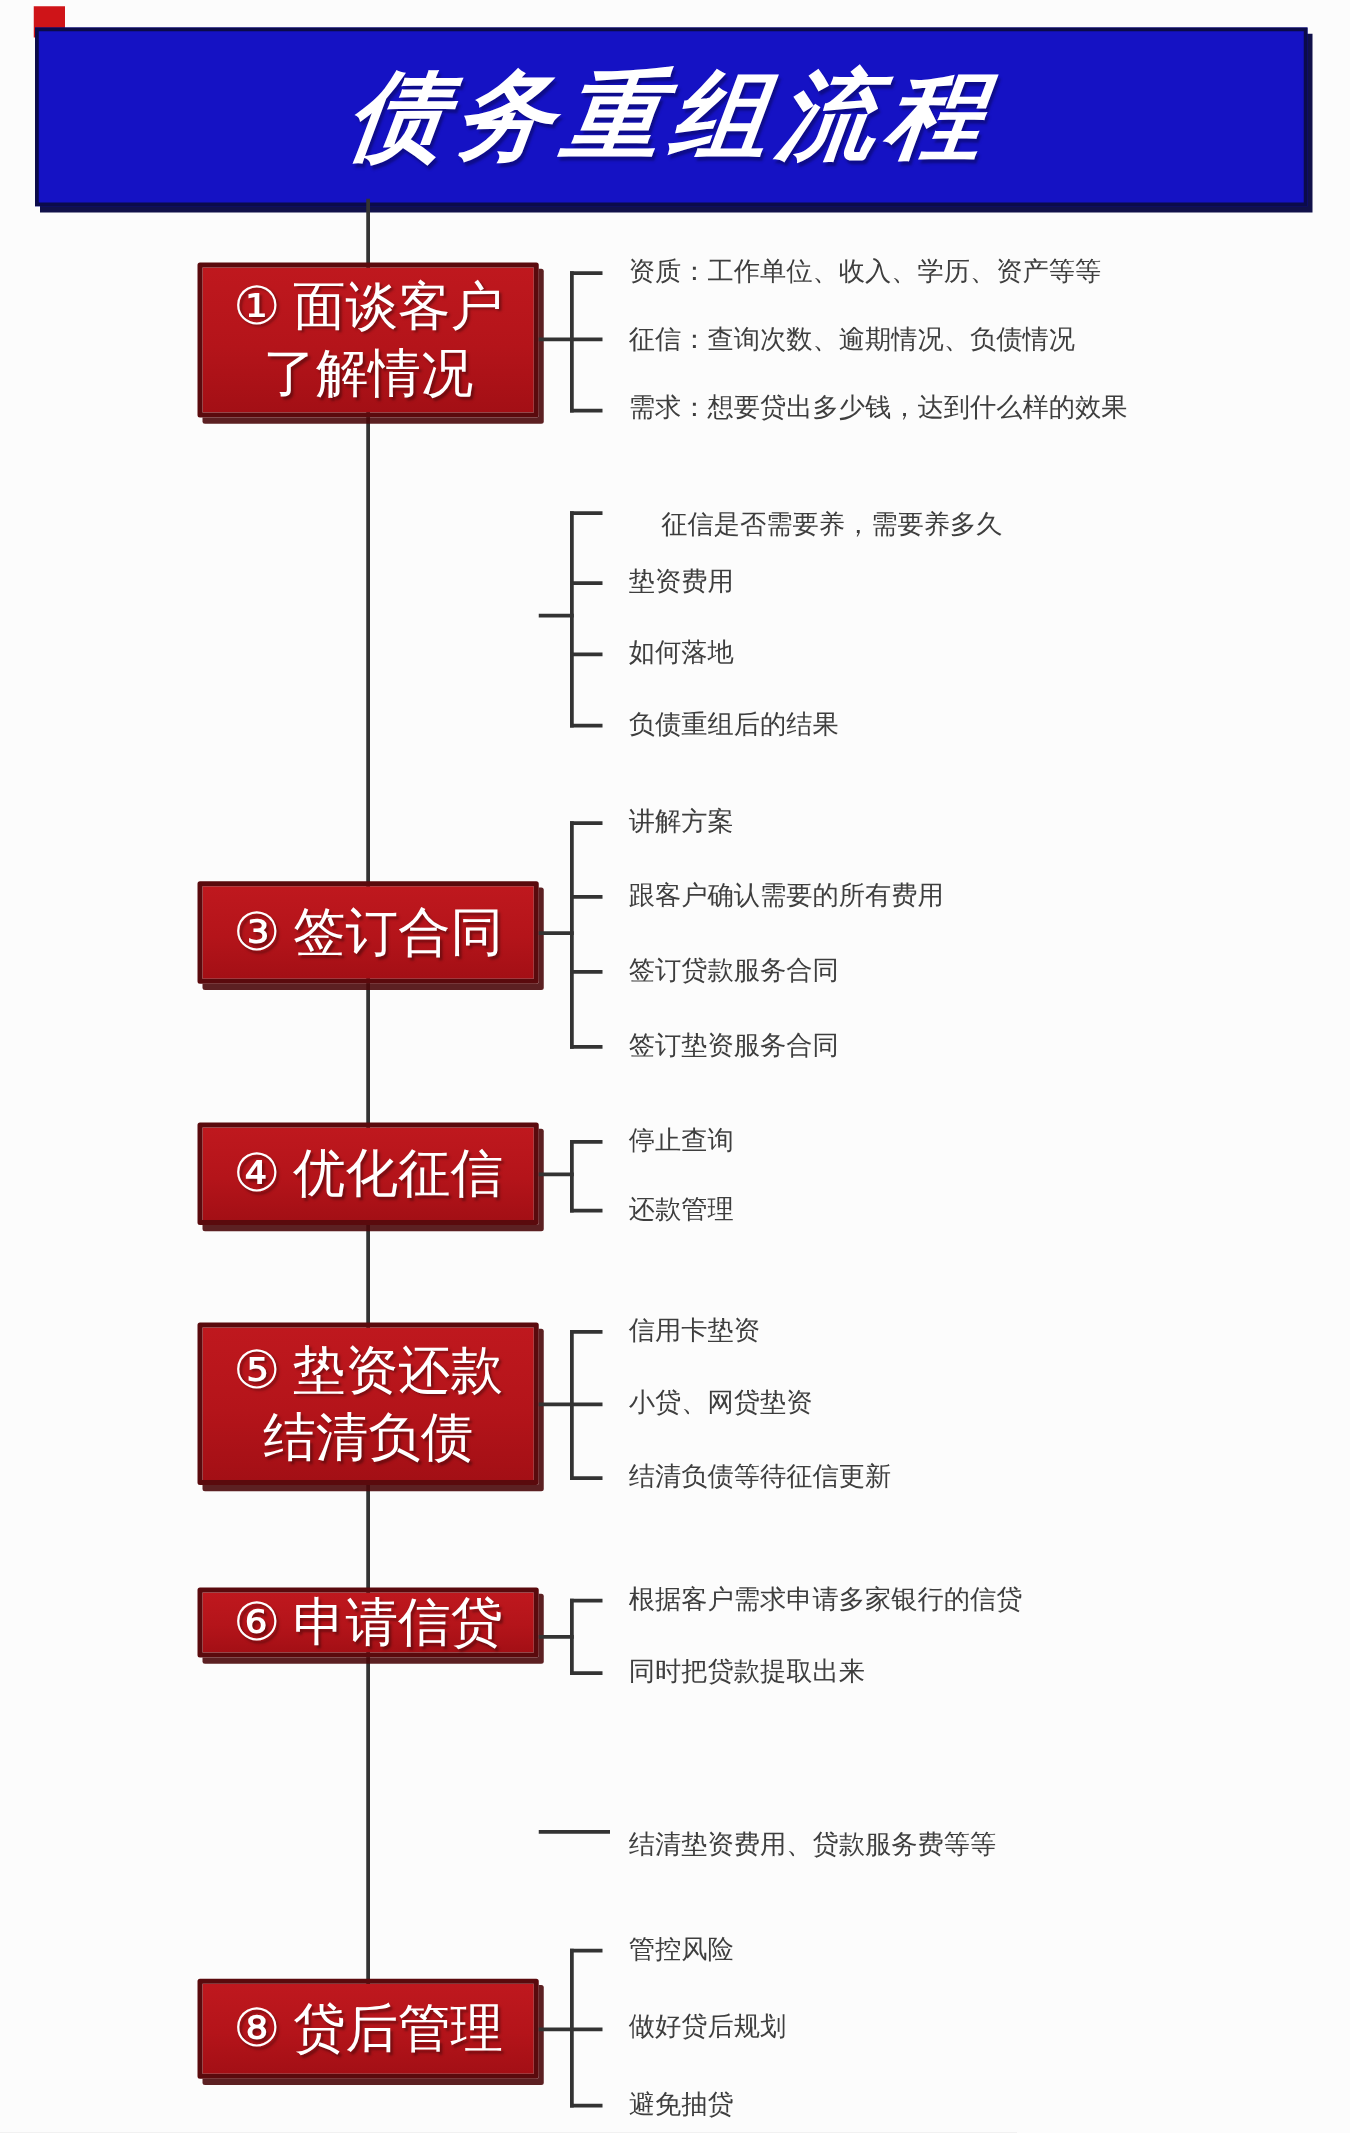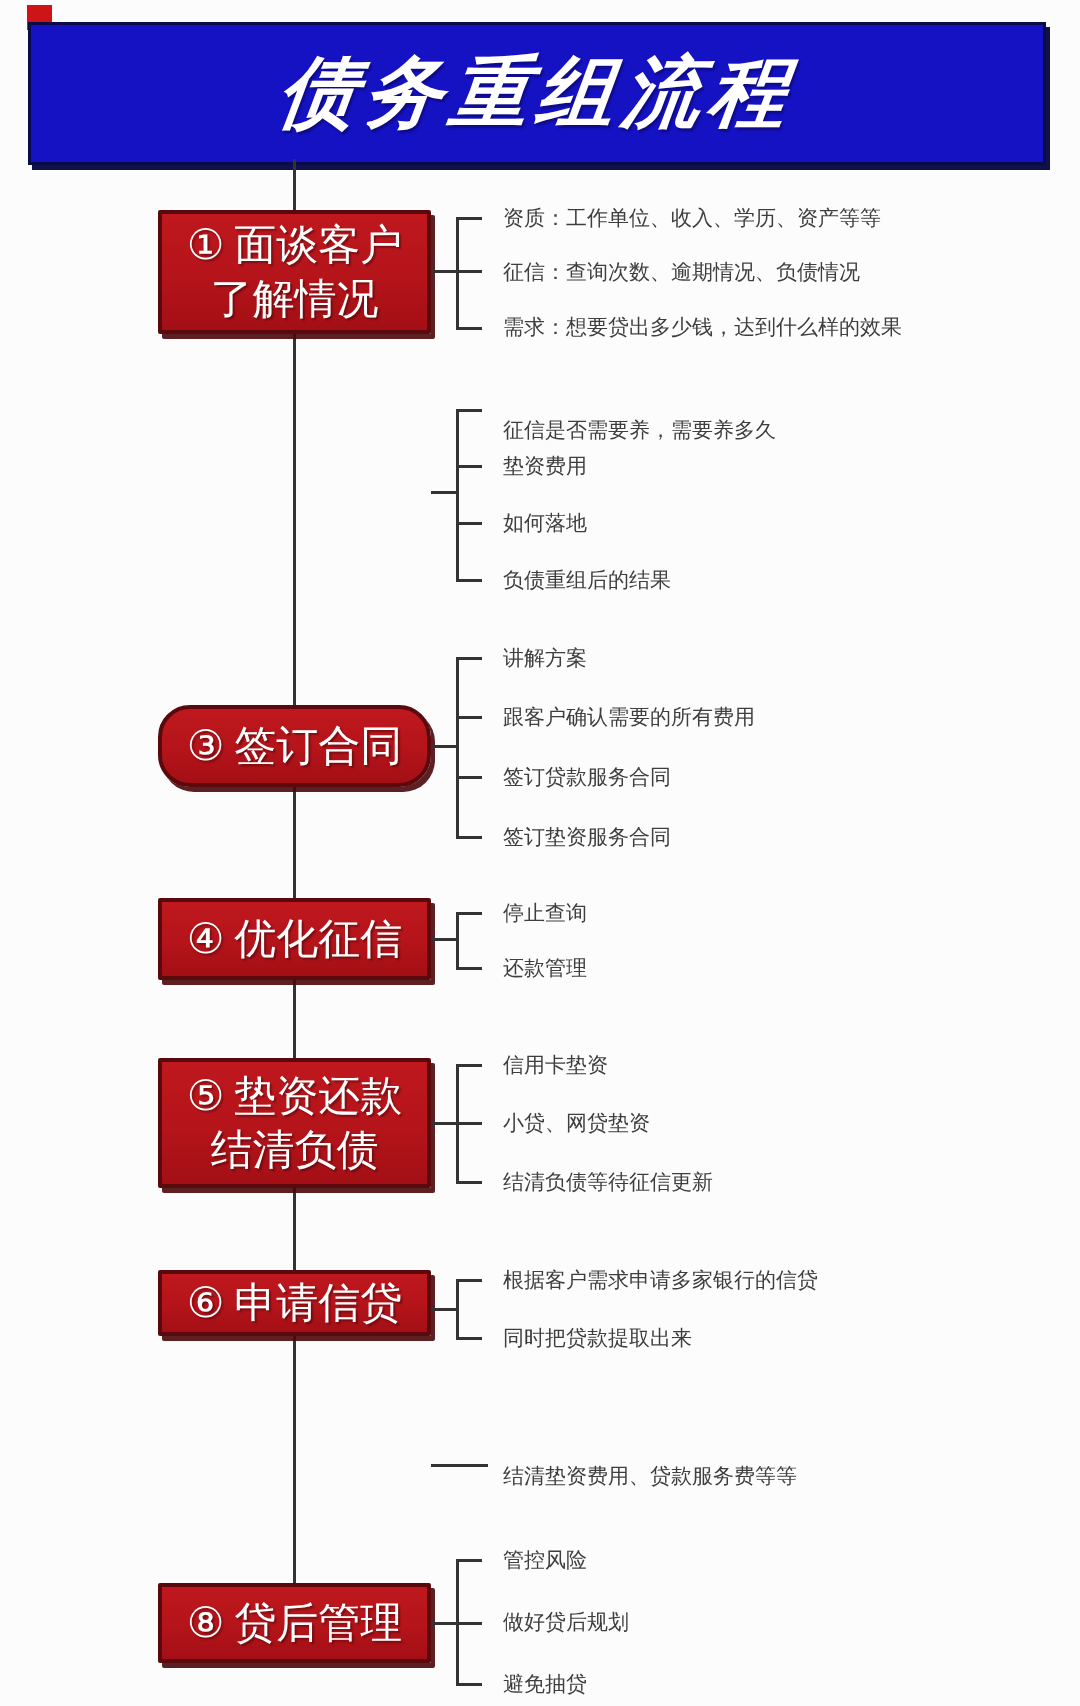--- a/index.html
+++ b/index.html
@@ -73,26 +73,26 @@
   <div class="item" style="top:198px;">资质：工作单位、收入、学历、资产等等</div>
   <div class="item" style="top:252px;">征信：查询次数、逾期情况、负债情况</div>
   <div class="item" style="top:307px;">需求：想要贷出多少钱，达到什么样的效果</div>
 
   <div class="hl" style="top:491px;left:431px;width:28px;"></div>
   <div class="vl" style="left:456px;top:409px;height:173px;"></div>
   <div class="hl" style="top:409px;left:456px;width:26px;"></div>
   <div class="hl" style="top:465px;left:456px;width:26px;"></div>
   <div class="hl" style="top:522px;left:456px;width:26px;"></div>
   <div class="hl" style="top:579px;left:456px;width:26px;"></div>
-  <div class="item" style="top:410px;">征信是否需要养，需要养多久</div>
+  <div class="item" style="top:400px;margin-left:26px;">征信是否需要养，需要养多久</div>
   <div class="item" style="top:446px;">垫资费用</div>
   <div class="item" style="top:503px;">如何落地</div>
   <div class="item" style="top:560px;">负债重组后的结果</div>
 
-  <div class="stepbox" style="top:705px;height:82px;border-radius:32px;">
+  <div class="stepbox" style="top:705px;height:82px;">
     <div class="bl"><span class="num">③</span><span>签订合同</span></div>
 
   </div>
   <div class="hl" style="top:745px;left:431px;width:28px;"></div>
   <div class="vl" style="left:456px;top:657px;height:182px;"></div>
   <div class="hl" style="top:657px;left:456px;width:26px;"></div>
   <div class="hl" style="top:716px;left:456px;width:26px;"></div>
   <div class="hl" style="top:776px;left:456px;width:26px;"></div>
   <div class="hl" style="top:836px;left:456px;width:26px;"></div>
   <div class="item" style="top:638px;">讲解方案</div>
@@ -116,21 +116,21 @@
     <div class="bl bl2">结清负债</div>
   </div>
   <div class="hl" style="top:1122px;left:431px;width:51px;"></div>
   <div class="vl" style="left:456px;top:1064px;height:119px;"></div>
   <div class="hl" style="top:1064px;left:456px;width:26px;"></div>
   <div class="hl" style="top:1181px;left:456px;width:26px;"></div>
   <div class="item" style="top:1045px;">信用卡垫资</div>
   <div class="item" style="top:1103px;">小贷、网贷垫资</div>
   <div class="item" style="top:1162px;">结清负债等待征信更新</div>
 
-  <div class="stepbox" style="top:1270px;height:66px;">
+  <div class="stepbox" style="top:1270px;height:56px;">
     <div class="bl"><span class="num">⑥</span><span>申请信贷</span></div>
 
   </div>
   <div class="hl" style="top:1308px;left:431px;width:28px;"></div>
   <div class="vl" style="left:456px;top:1279px;height:61px;"></div>
   <div class="hl" style="top:1279px;left:456px;width:26px;"></div>
   <div class="hl" style="top:1337px;left:456px;width:26px;"></div>
   <div class="item" style="top:1260px;">根据客户需求申请多家银行的信贷</div>
   <div class="item" style="top:1318px;">同时把贷款提取出来</div>
 

